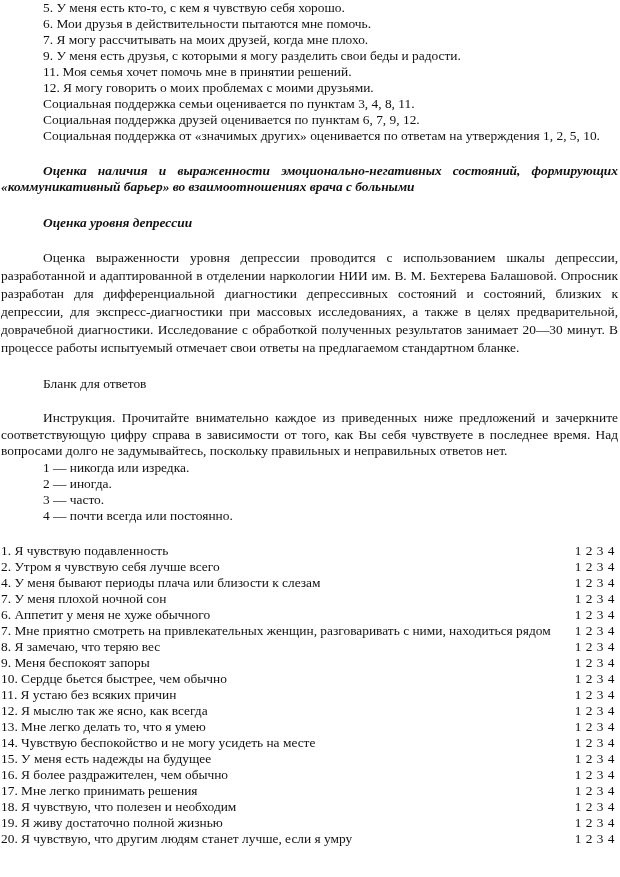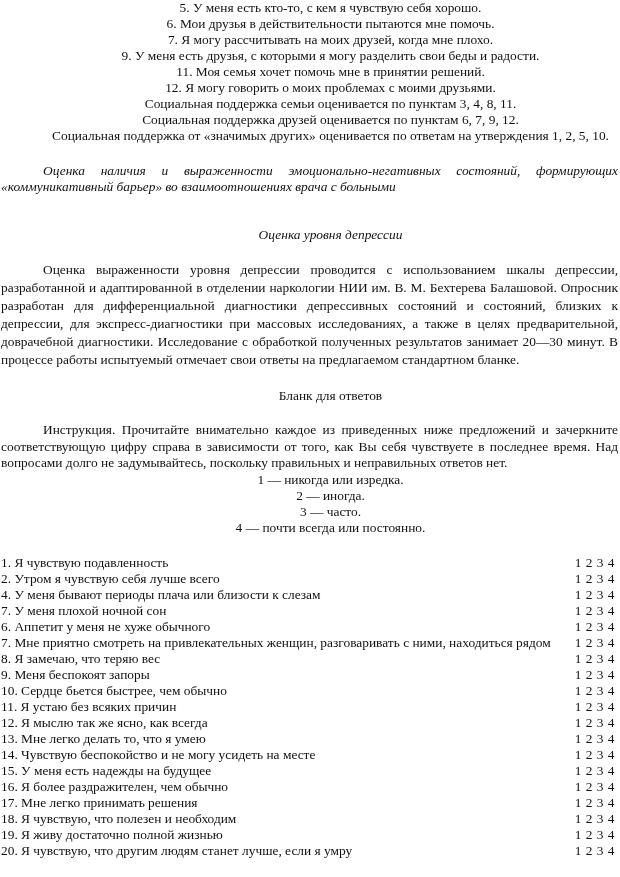--- a/index.html
+++ b/index.html
@@ -2,26 +2,26 @@
 <html><head>
 <meta charset="utf-8">
 <style>
   html, body { margin: 0; padding: 0; background: #ffffff; }
   body {
     width: 620px; height: 877px; overflow: hidden; position: relative;
     font-family: "Liberation Serif", "DejaVu Serif", serif;
     font-size: 13.4px; color: #111; line-height: 16px;
   }
   .page { position: absolute; left: 1px; top: 0; width: 617px; }
-  .line { white-space: nowrap; height: 16px; text-align: center; }
+  .line { white-space: nowrap; height: 16px; }
   .ind { padding-left: 42px; }
   .gap { height: 16px; }
   .just { text-align: justify; text-align-last: left; }
   .just p { margin: 0; text-indent: 42px; text-align: justify; }
-  .bi { font-weight: normal; font-style: italic; }
+  .bi { font-weight: bold; font-style: italic; }
   .b { font-weight: normal; }
   .heading-wrap { text-indent: 42px; text-align: justify; margin: 0; }
   .qrow { display: flex; justify-content: space-between; align-items: center; min-height: 16px; }
   .qtext { flex: 1; text-align: justify; padding-right: 4px; }
   .qscale { white-space: nowrap; letter-spacing: 0.5px; padding-right: 3px; }
 </style>
 </head>
 <body>
 
 <div class="page">
@@ -38,21 +38,21 @@
   <div>
     <div class="line ind">Социальная поддержка семьи оценивается по пунктам 3, 4, 8, 11.</div>
     <div class="line ind">Социальная поддержка друзей оценивается по пунктам 6, 7, 9, 12.</div>
     <div class="line ind">Социальная поддержка от «значимых других» оценивается по ответам на утверждения 1, 2, 5, 10.</div>
   </div>
 
   <div class="gap"></div>
   <p class="heading-wrap bi" style="margin-top:3px;">Оценка наличия и выраженности эмоционально-негативных состояний, формирующих «коммуникативный барьер» во взаимоотношениях врача с больными</p>
 
   <div class="gap"></div>
-  <div class="line ind bi" style="margin-top:16px;">Оценка уровня депрессии</div>
+  <div class="line ind bi" style="margin-top:4px;">Оценка уровня депрессии</div>
 
   <div class="gap" style="height:18px;"></div>
   <div class="just" style="line-height:18px;">
     <p>Оценка выраженности уровня депрессии проводится с использованием шкалы депрессии, разработанной и адаптированной в отделении наркологии НИИ им. В. М. Бехтерева Балашовой. Опросник разработан для дифференциальной диагностики депрессивных состояний и состояний, близких к депрессии, для экспресс-диагностики при массовых исследованиях, а также в целях предварительной, доврачебной диагностики. Исследование с обработкой полученных результатов занимает 20—30 минут. В процессе работы испытуемый отмечает свои ответы на предлагаемом стандартном бланке.</p>
   </div>
 
   <div class="gap" style="height:19px;"></div>
   <div class="line ind b">Бланк для ответов</div>
 
   <div class="gap" style="height:18px;"></div>

